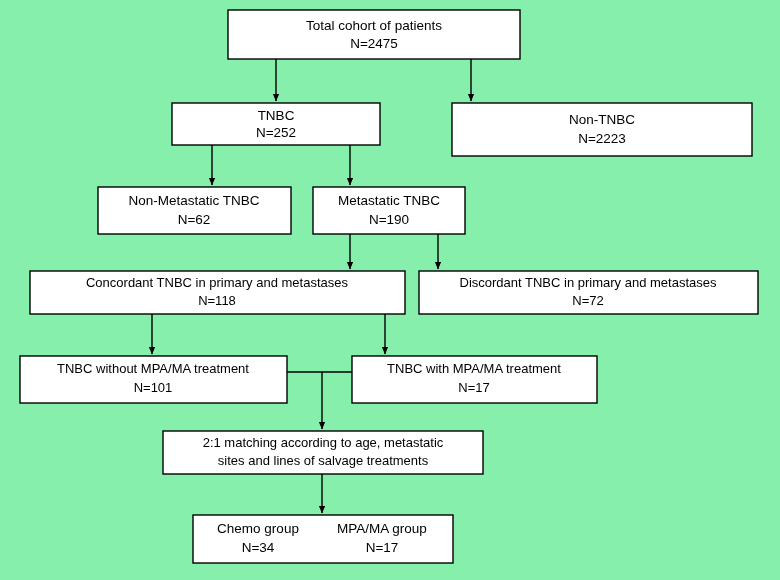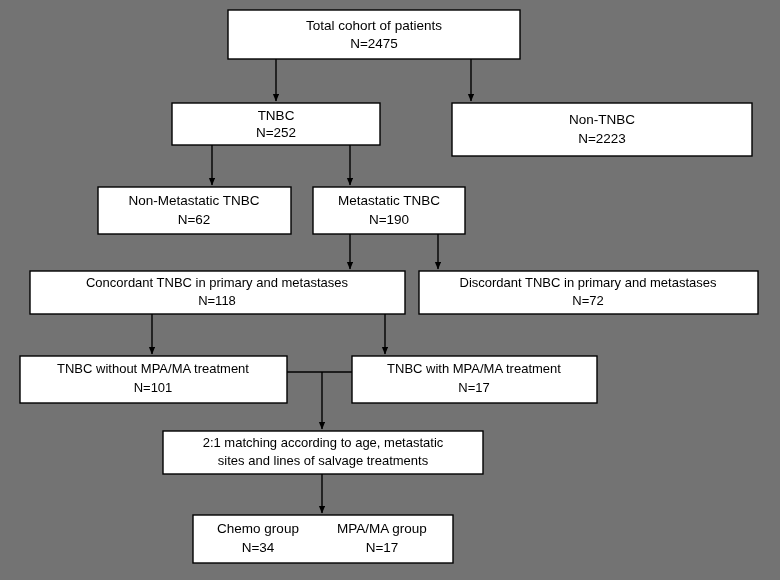--- a/index.html
+++ b/index.html
@@ -11,21 +11,21 @@
   body {
     width: 780px;
     height: 580px;
     font-family: "Liberation Sans", sans-serif;
     overflow: hidden;
   }
   #flowchart-root {
     position: relative;
     width: 780px;
     height: 580px;
-    background: #737373;
+    background: #86efac;
   }
   svg.flow-canvas {
     position: absolute;
     top: 0;
     left: 0;
     width: 780px;
     height: 580px;
   }
   .flow-box {
     fill: #ffffff;

